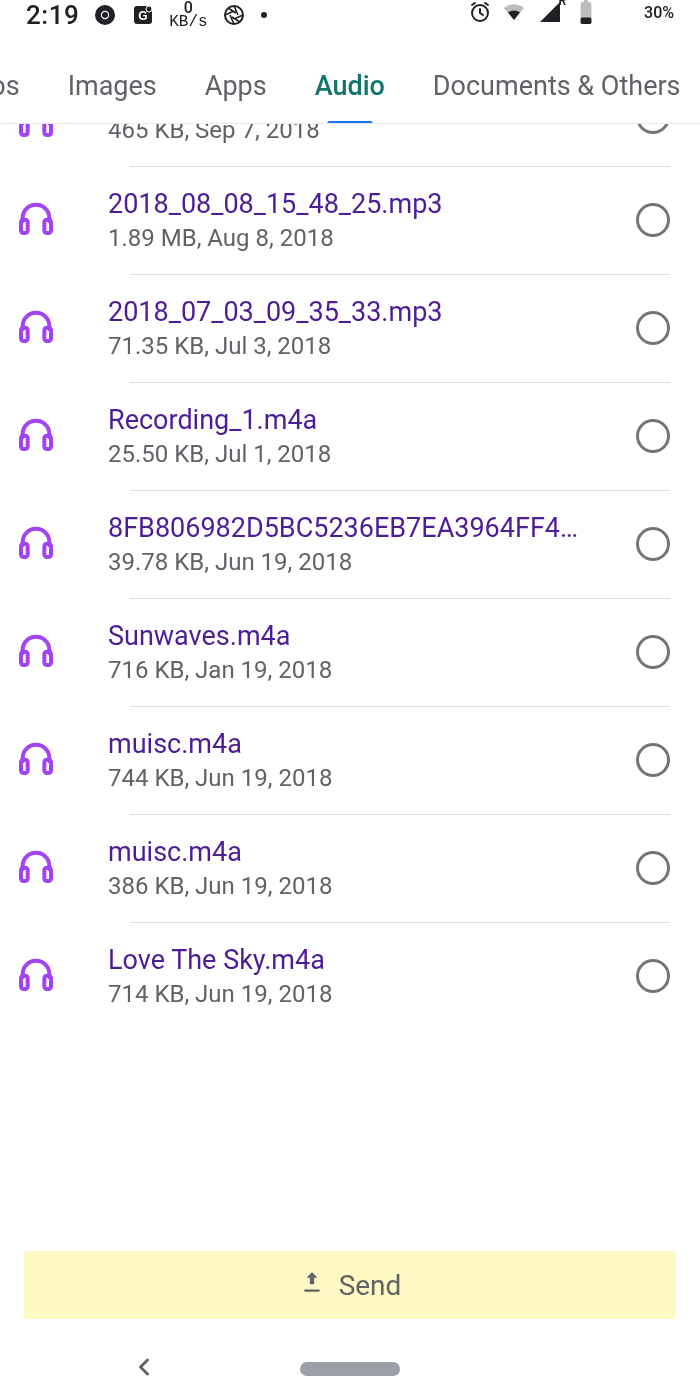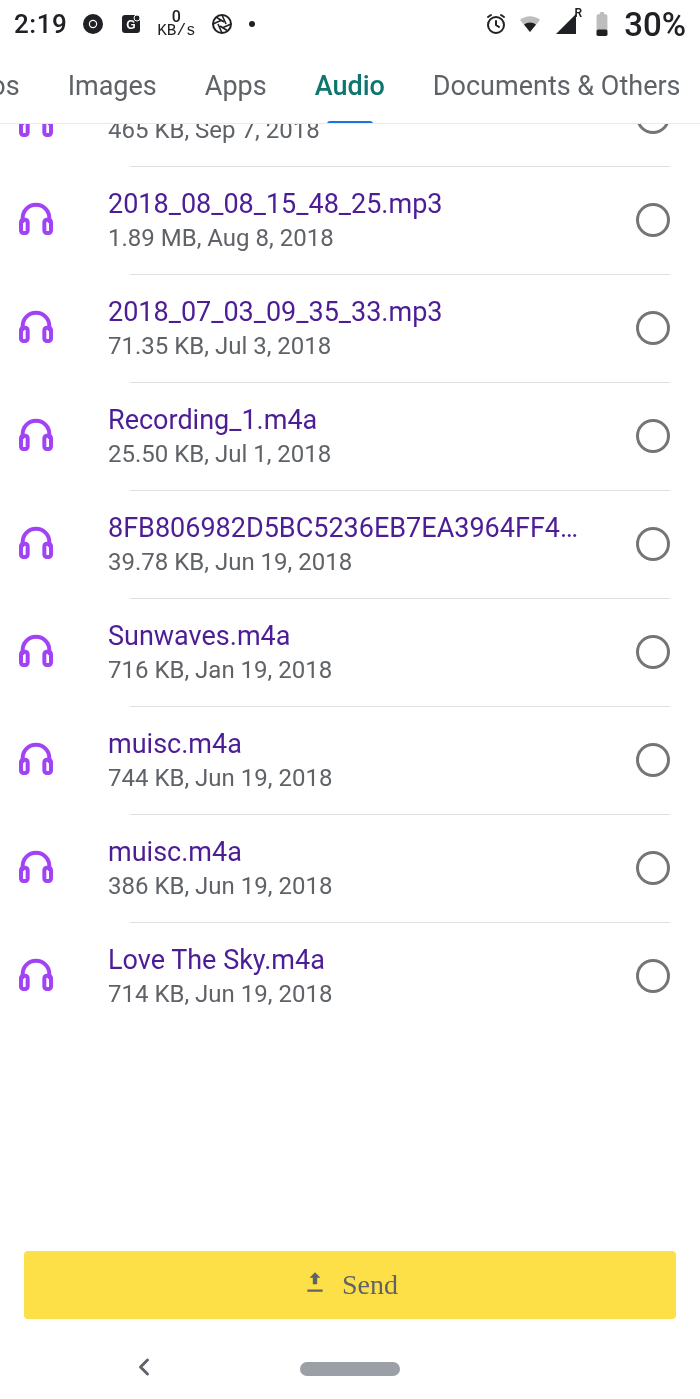--- a/index.html
+++ b/index.html
@@ -1,28 +1,28 @@
 <!DOCTYPE html>
 <html><head>
 <meta charset="utf-8">
 <style>
   * { margin: 0; padding: 0; box-sizing: border-box; }
   html, body { width: 700px; height: 1399px; font-family: Roboto, -apple-system, BlinkMacSystemFont, "Segoe UI", Arial, sans-serif; background: #fff; color: #202124; overflow: hidden; }
   .screen { width: 700px; height: 1399px; position: relative; display: flex; flex-direction: column; }
 
   
-  .status-bar { height: 48px; display: flex; align-items: center; justify-content: space-between; padding: 0 14px; font-size: 25px; font-weight: 500; }
+  .status-bar { height: 48px; display: flex; align-items: flex-start; justify-content: space-between; padding: 0 26px; font-size: 25px; font-weight: 500; }
   .status-left { display: flex; align-items: center; gap: 14px; }
   .status-right { display: flex; align-items: center; gap: 10px; }
   .clock { font-size: 26px; letter-spacing: 0.5px; }
   .stat-icon { width: 24px; height: 24px; display: inline-flex; align-items: center; justify-content: center; }
   .kbs { display: flex; flex-direction: column; align-items: center; line-height: 0.95; font-size: 16px; }
   .kbs .top { font-size: 16px; }
   .kbs .bot { font-size: 16px; font-family: Liberation Mono, monospace; }
-  .battery-pct { font-size: 33px; }
+  .battery-pct { font-size: 16px; margin-left: 36px; }
 
   
   .tabs { display: flex; align-items: center; height: 76px; border-bottom: 1px solid #e8eaed; overflow: hidden; }
   .tab { padding: 0 24px; height: 76px; display: flex; align-items: center; font-size: 27px; color: #5f6368; position: relative; white-space: nowrap; }
   .tab.first-cut { padding-left: 0; margin-left: -24px; }
   .tab.active { color: #0f766e; font-weight: 500; }
   .tab.active::after {
     content: ""; position: absolute; left: 50%; transform: translateX(-50%);
     bottom: -2px; width: 46px; height: 5px; background: #1a73e8; border-radius: 3px 3px 0 0;
   }
@@ -38,21 +38,21 @@
   .row .title { font-size: 27px; color: #4c1d95; white-space: nowrap; overflow: hidden; text-overflow: ellipsis; }
   .row .sub { font-size: 24px; color: #5f6368; margin-top: 4px; }
   .row .radio-col { flex: none; }
   .radio { width: 34px; height: 34px; border: 3px solid #757575; border-radius: 50%; }
 
   .row.partial { padding-top: 0; margin-top: -12px; }
   .row.partial .icon-col svg { margin-top: -12px; }
   .row.partial .radio { margin-top: -22px; }
 
   
-  .send-bar { margin: 0 24px 20px; height: 68px; background: #fde047; border-radius: 4px; display: flex; align-items: center; justify-content: center; gap: 14px; color: #5f6368; font-size: 28px; font-family: Liberation Serif, serif; }
+  .send-bar { margin: 0 24px 20px; height: 68px; background: #fef9c3; border-radius: 4px; display: flex; align-items: center; justify-content: center; gap: 14px; color: #5f6368; font-size: 28px; }
 
   
   .nav-bar { height: 60px; display: flex; align-items: center; justify-content: center; position: relative; }
   .nav-back { position: absolute; left: 130px; }
   .home-pill { width: 100px; height: 14px; background: #9aa0a6; border-radius: 8px; }
 
 </style>
 </head>
 <body>
 

